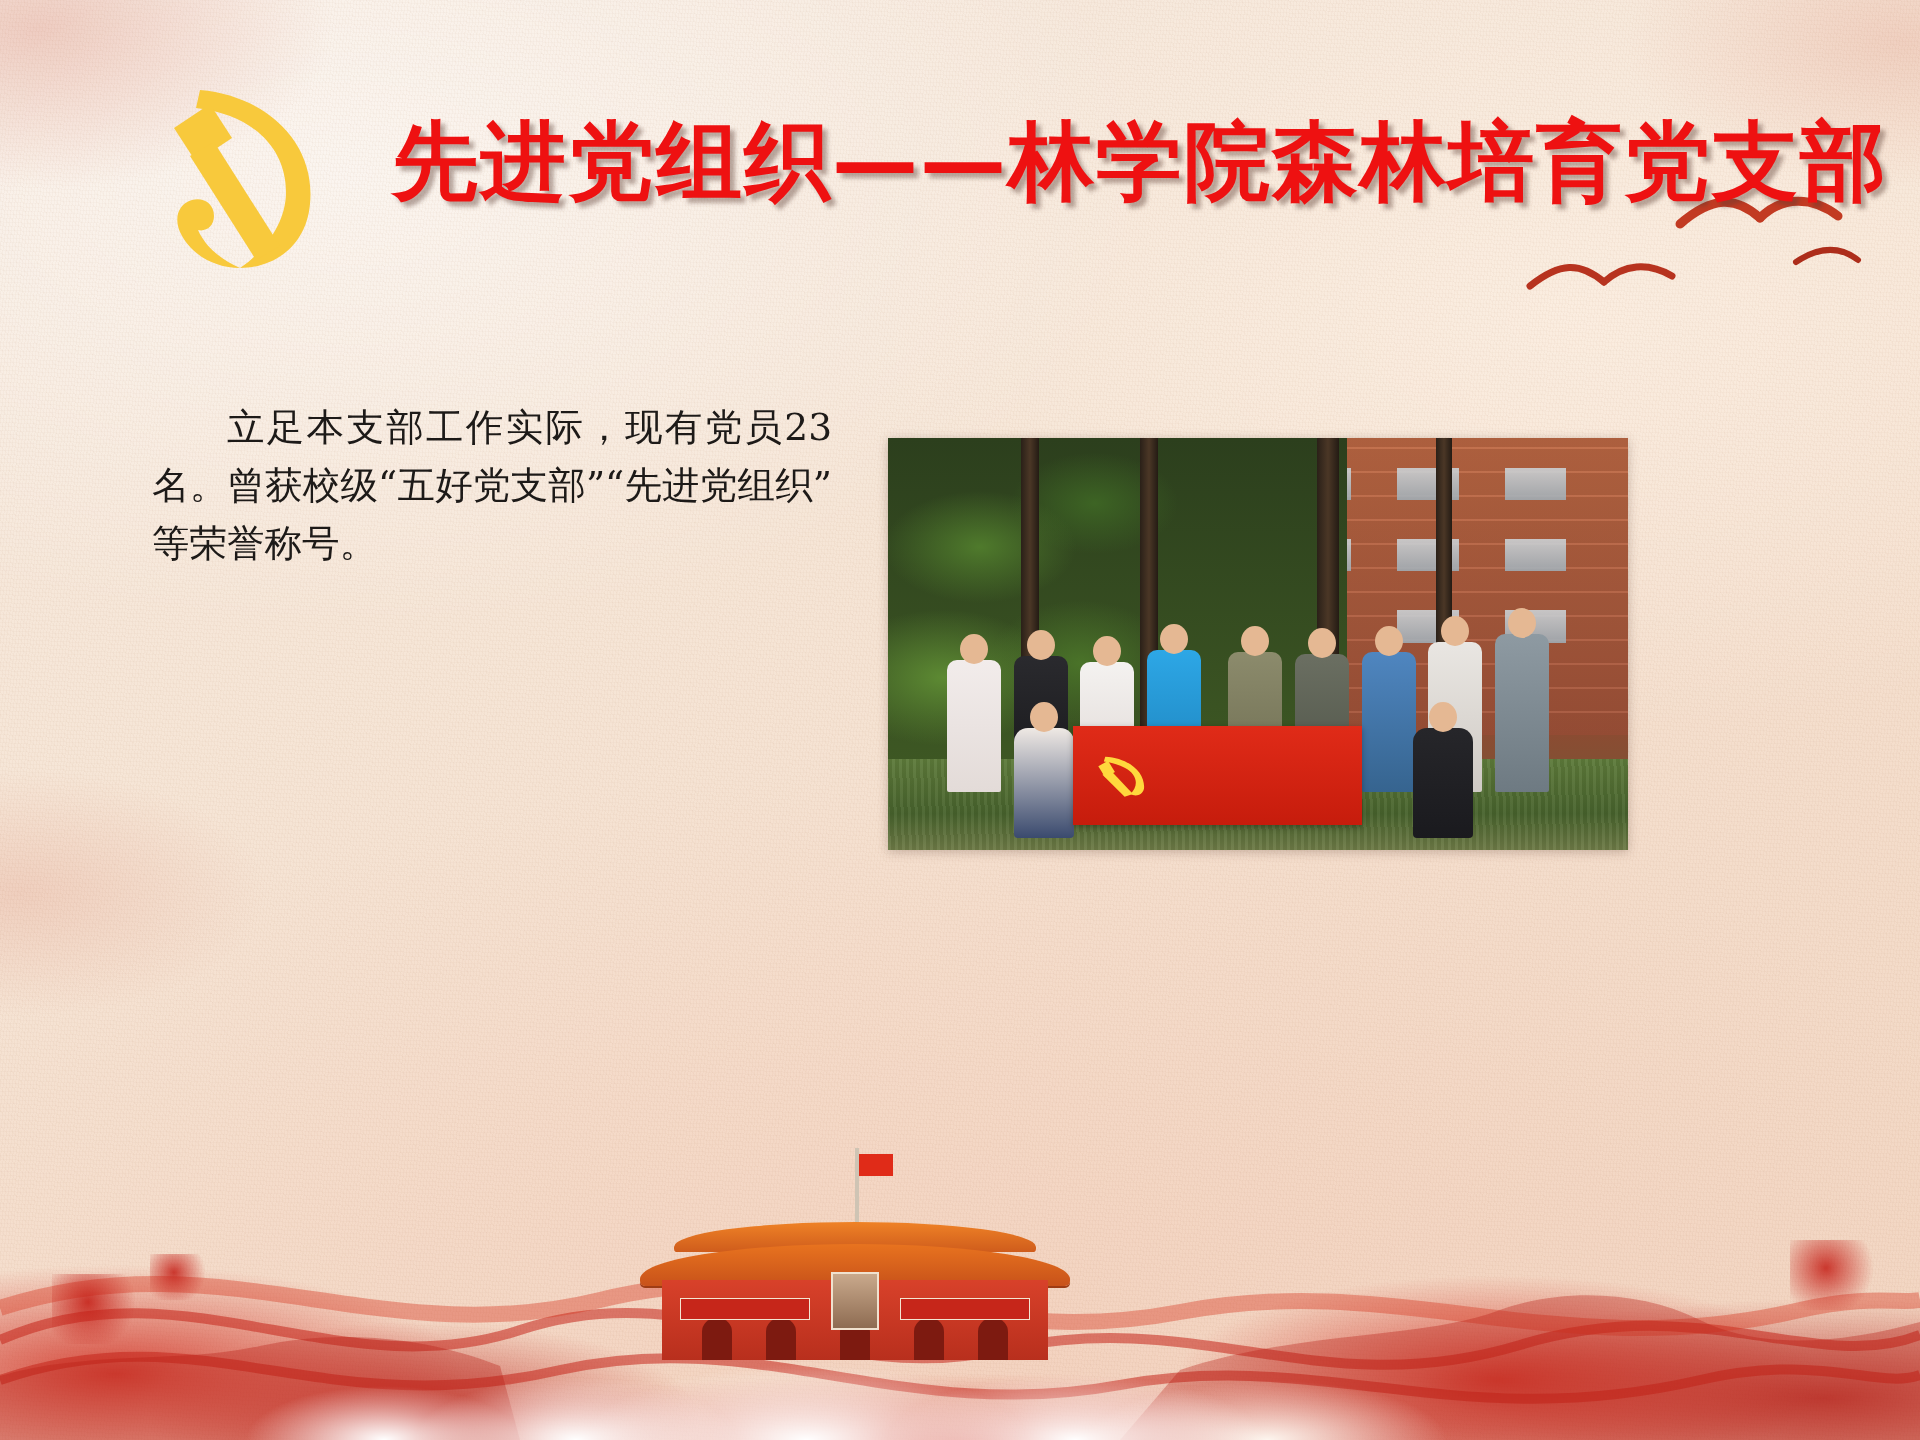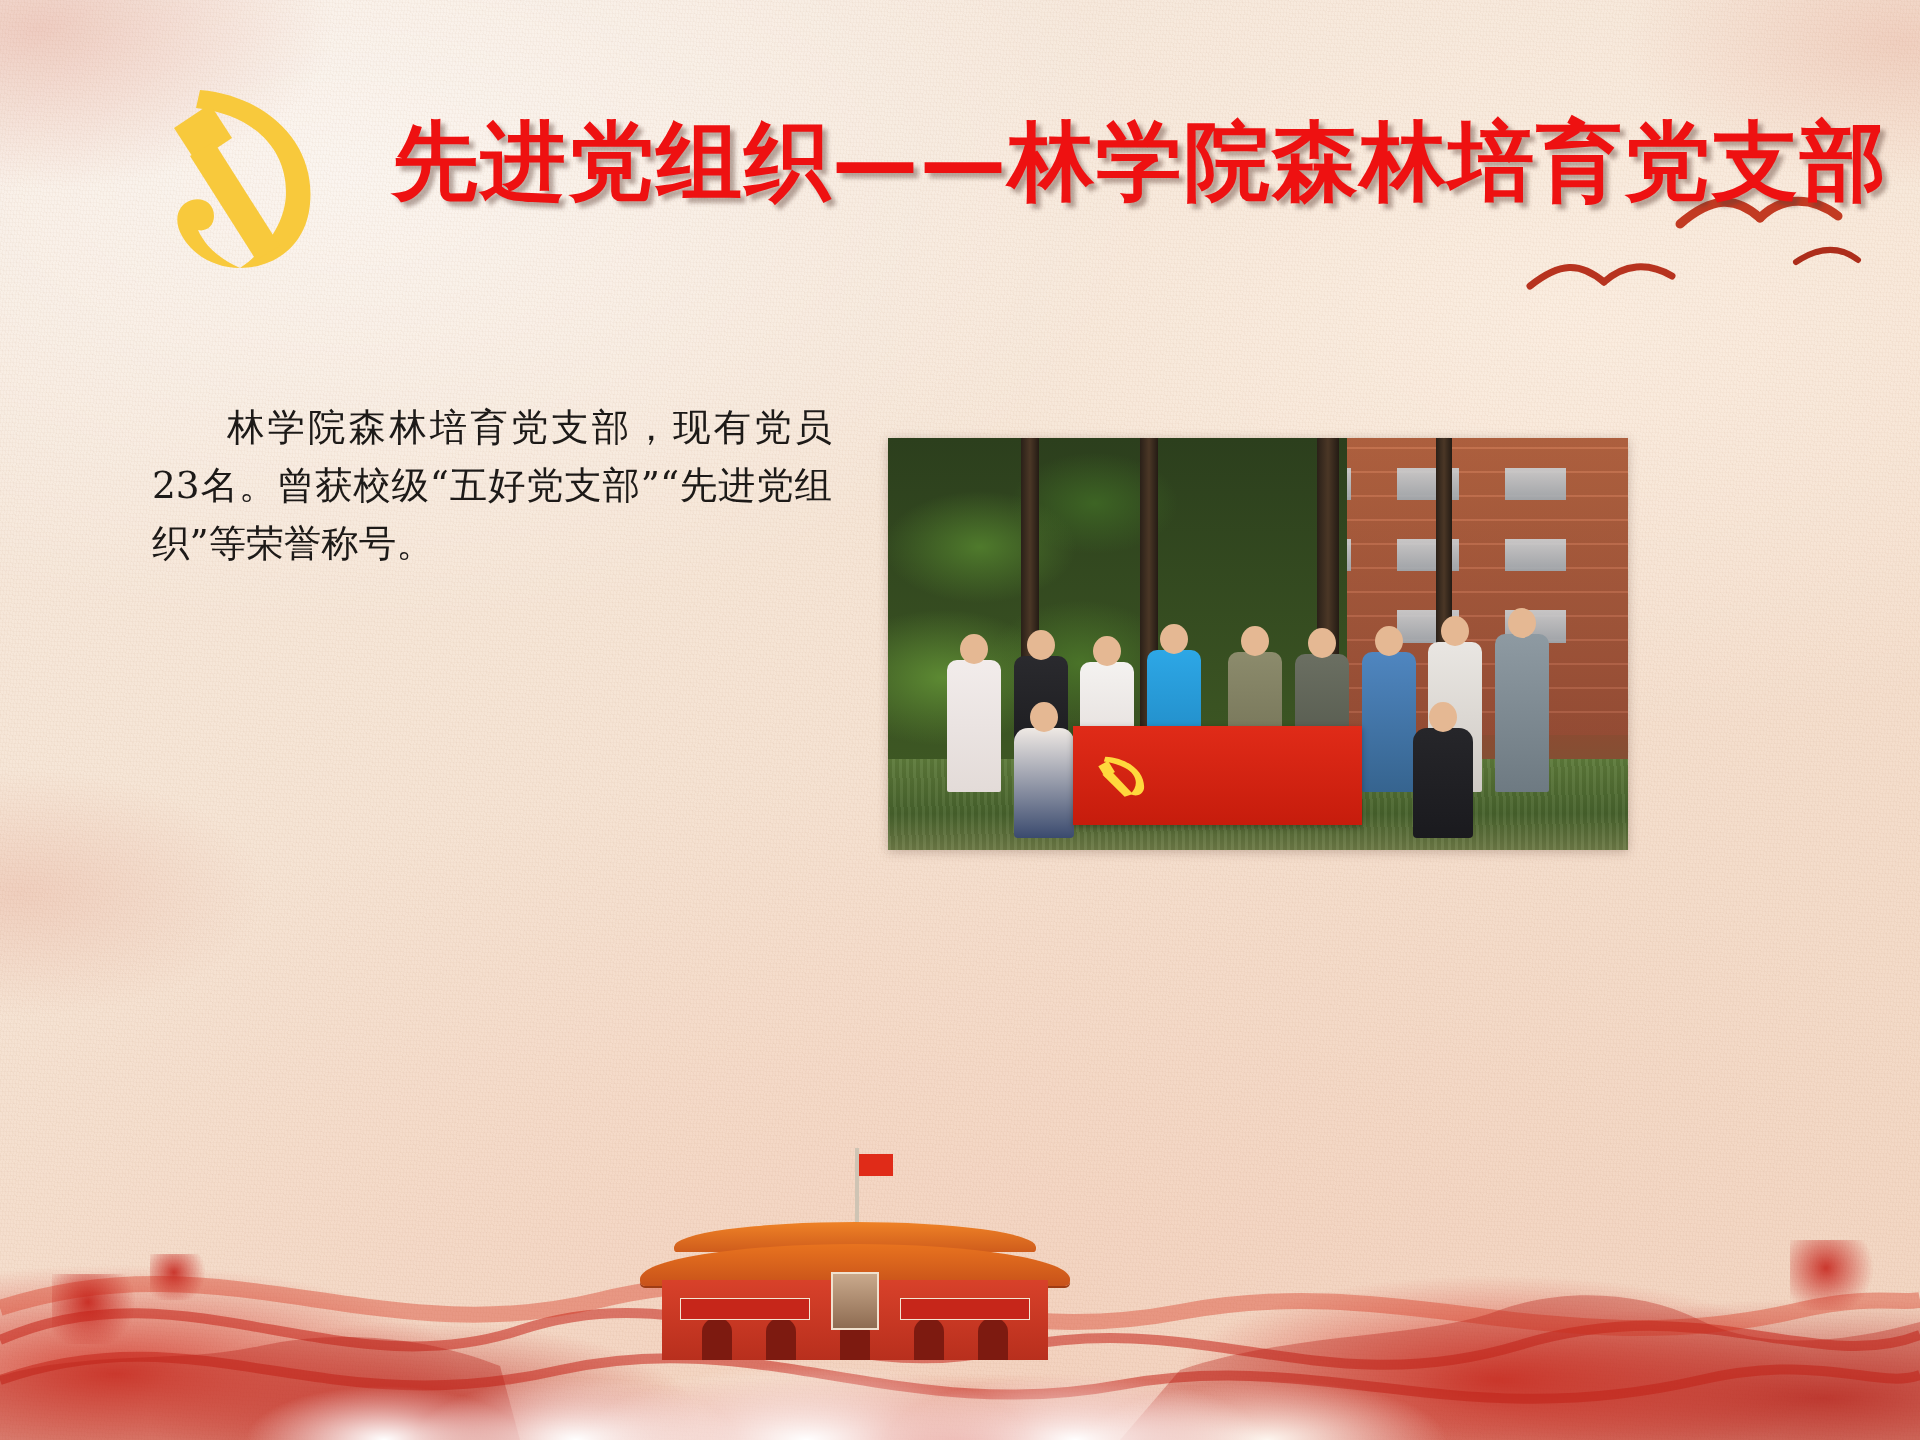--- a/index.html
+++ b/index.html
@@ -159,21 +159,21 @@
     <g fill="none" stroke="#c23a22" stroke-width="9" stroke-linecap="round">
       <path d="M160 34 C192 6 216 6 240 28"></path>
       <path d="M240 28 C262 6 292 6 318 26"></path>
     </g>
     <g fill="none" stroke="#ad2d1b" stroke-width="6" stroke-linecap="round">
       <path d="M276 72 C300 56 320 56 338 70"></path>
     </g>
   </svg>
 
   <div class="article">
-    <p>林学院森林培育党支部，现有党员23名。曾获校级“五好党支部”“先进党组织”等荣誉称号。</p>
+    <p>立足本支部工作实际，现有党员23名。曾获校级“五好党支部”“先进党组织”等荣誉称号。</p>
   </div>
 
   <div class="photo">
     <div class="ph-sky"></div>
     <div class="ph-building">
       <div class="ph-win" style="left:12%;top:10%;width:16%;height:11%"></div>
       <div class="ph-win" style="left:40%;top:10%;width:16%;height:11%"></div>
       <div class="ph-win" style="left:68%;top:10%;width:16%;height:11%"></div>
       <div class="ph-win" style="left:12%;top:34%;width:16%;height:11%"></div>
       <div class="ph-win" style="left:40%;top:34%;width:16%;height:11%"></div>

